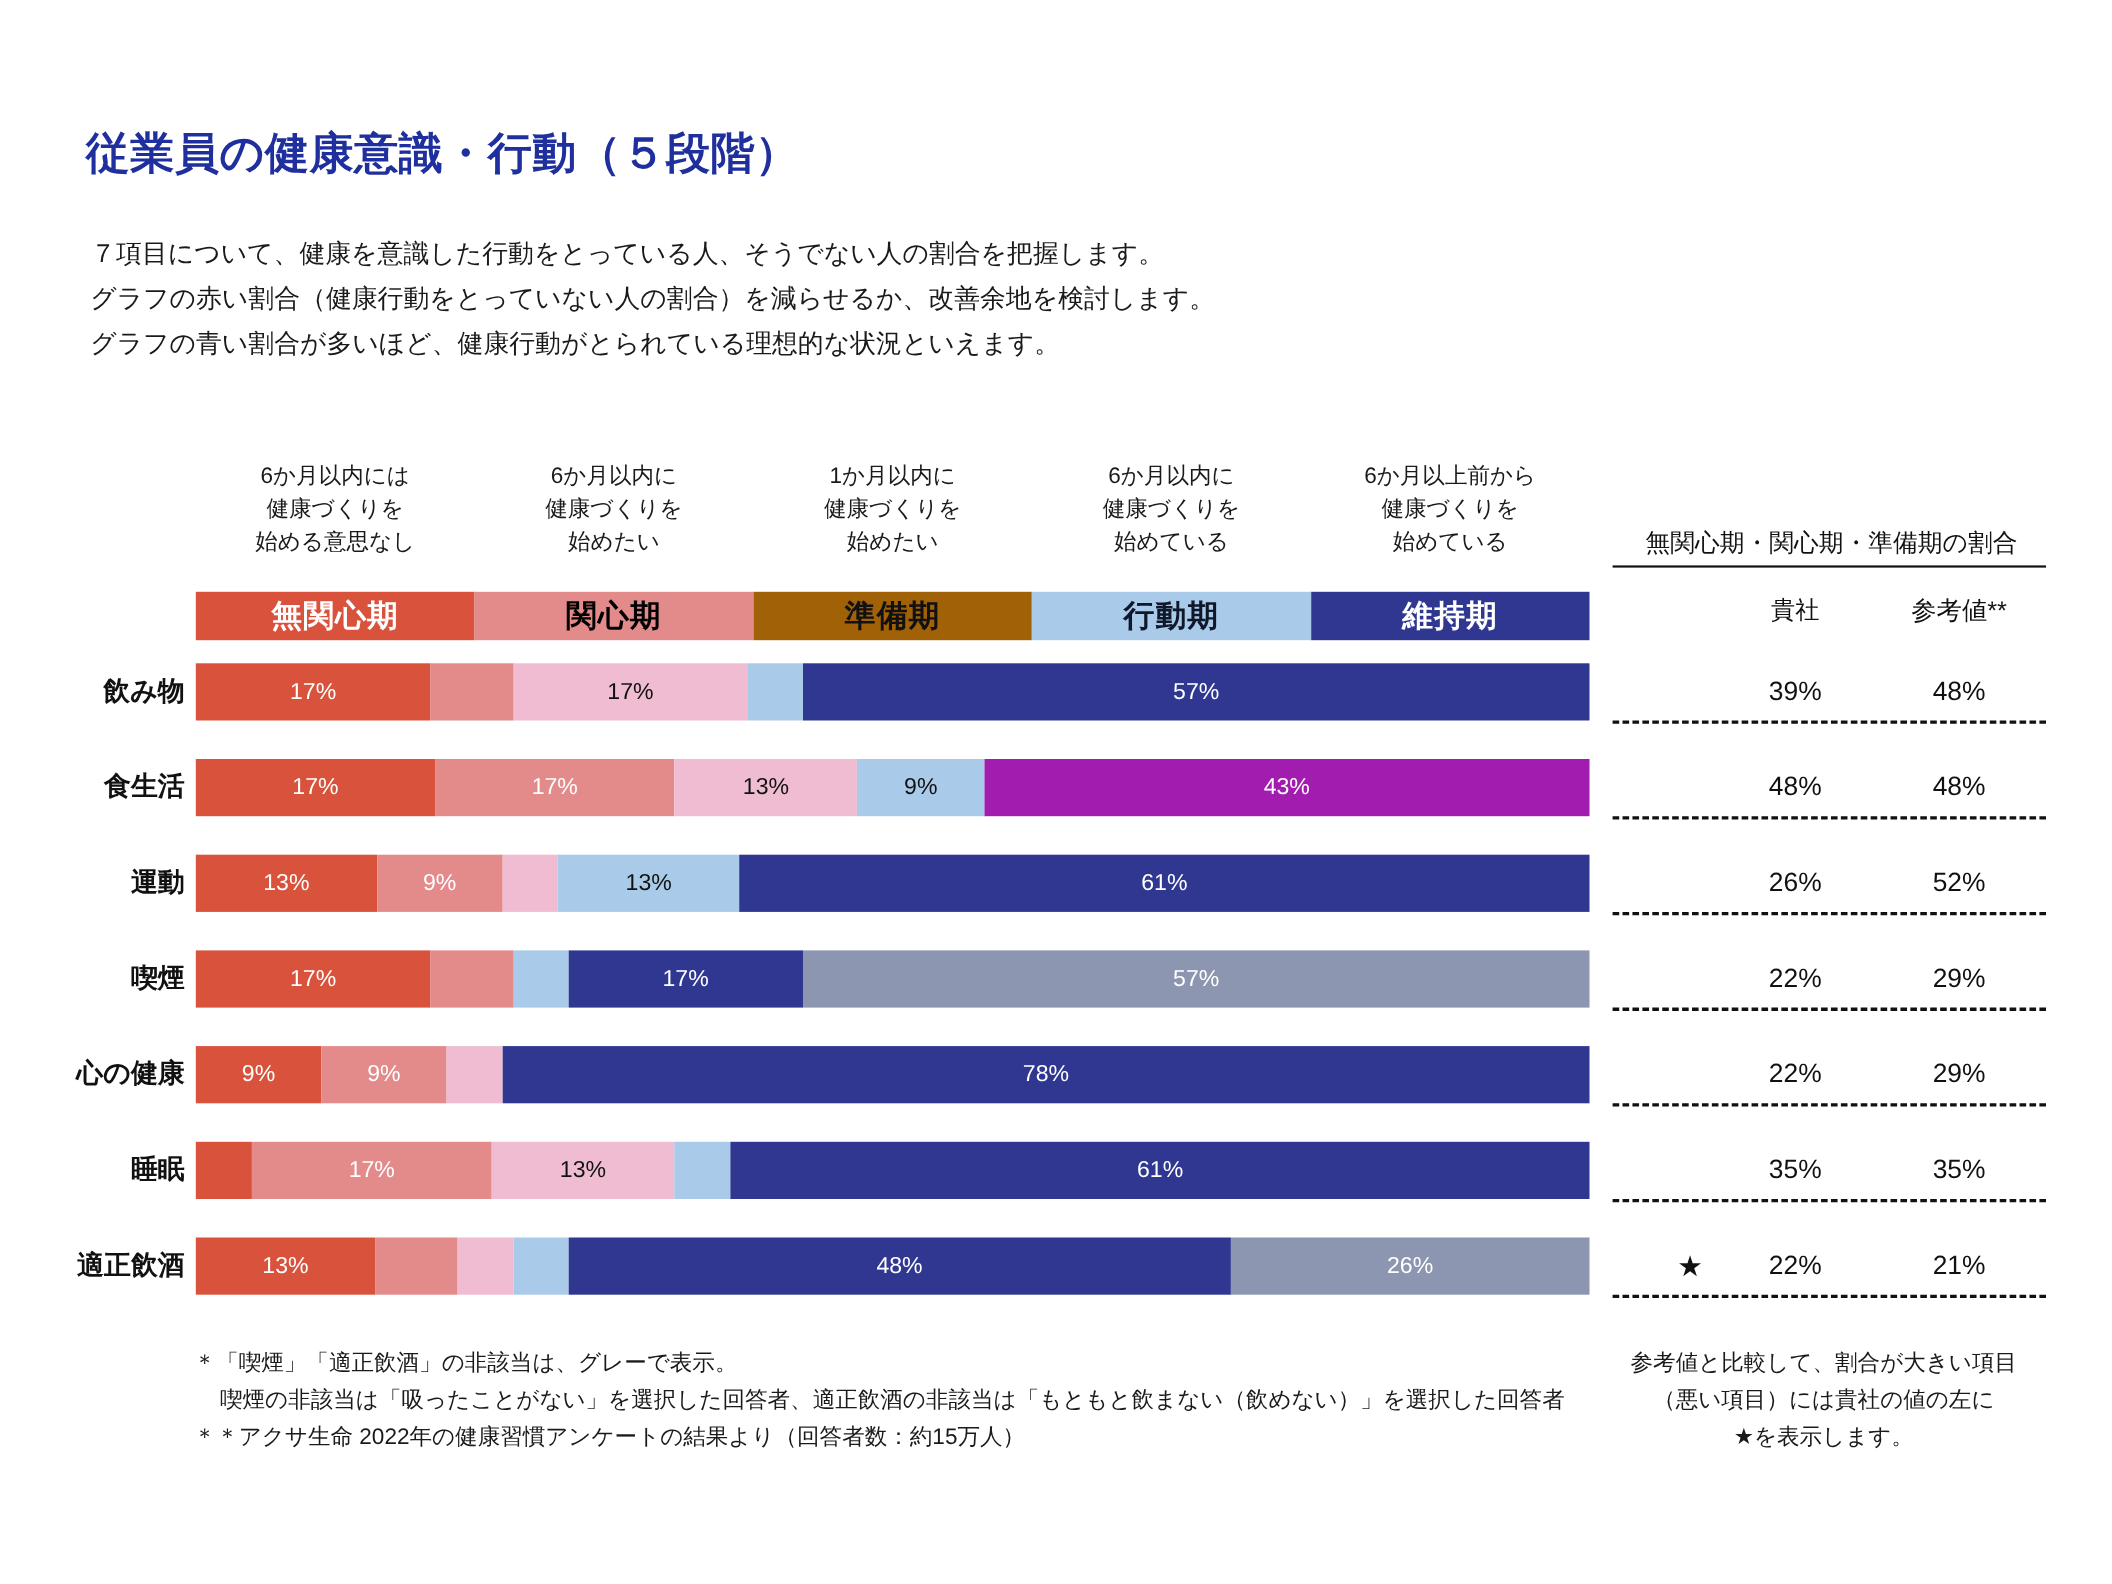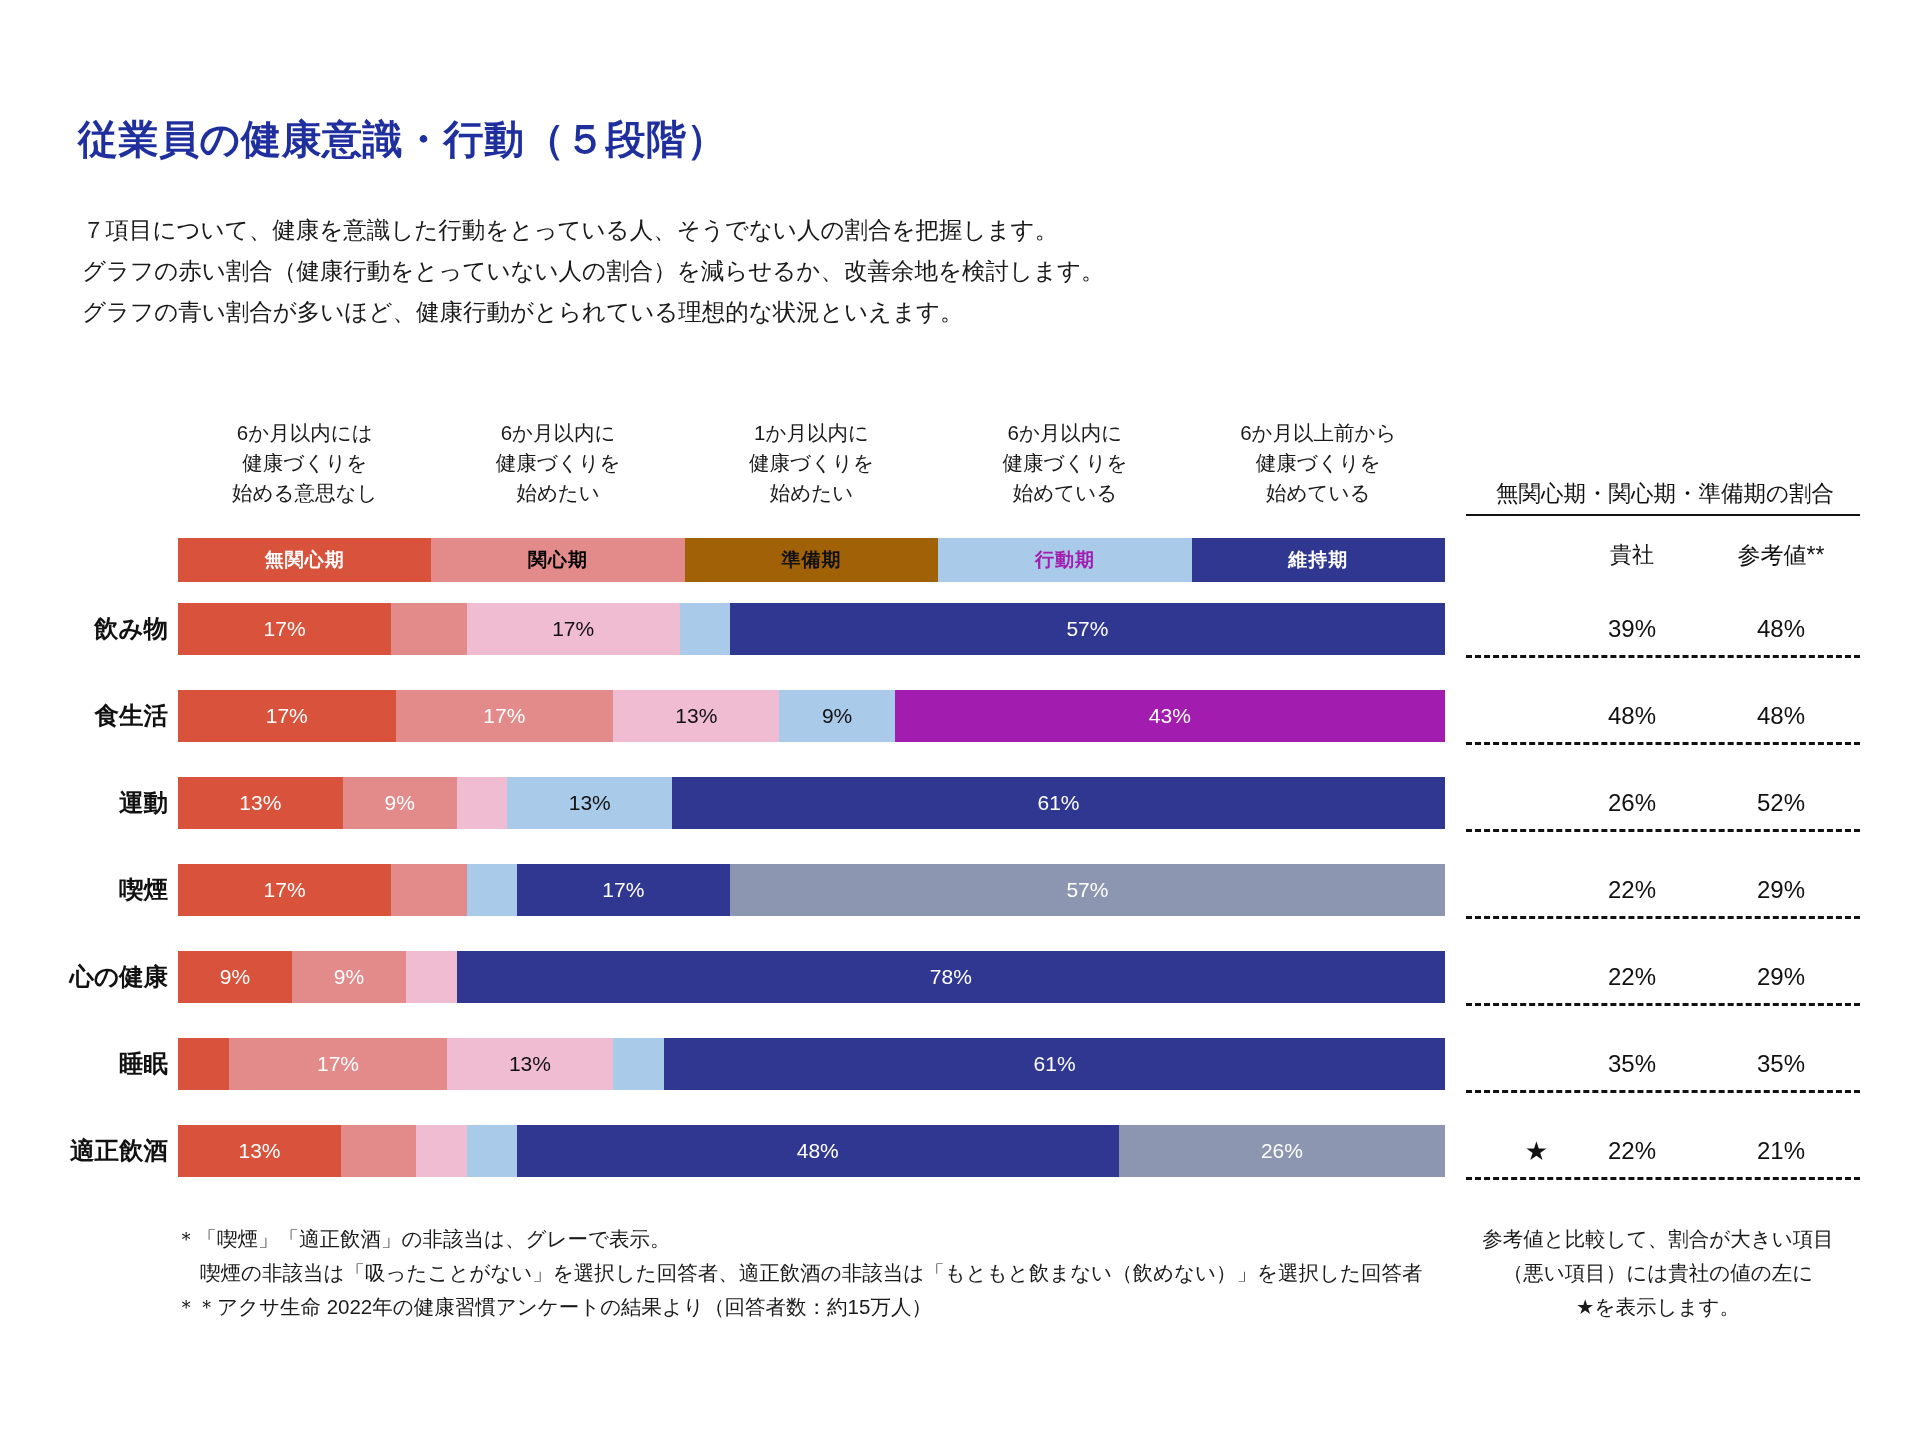--- a/index.html
+++ b/index.html
@@ -60,21 +60,21 @@
     top: 538px;
     width: 1267px;
     height: 44px;
     display: flex;
   }
   .legend-cell {
     flex: 1 1 0;
     display: flex;
     align-items: center;
     justify-content: center;
-    font-size: 19px;
+    font-size: 28px;
     font-weight: bold;
     letter-spacing: 1px;
     text-align: right;
   }
 
   
   .row {
     position: absolute;
     left: 0;
     width: 1920px;
@@ -223,21 +223,21 @@
 <div id="legend-bar">
     <div class="legend-cell" style="background: rgb(217, 82, 60); color: rgb(255, 255, 255);">
       <span>無関心期</span>
     </div>
     <div class="legend-cell" style="background: rgb(227, 138, 138); color: #000000;">
       <span>関心期</span>
     </div>
     <div class="legend-cell" style="background: #a16207; color: rgb(17, 17, 17); font-family: Liberation Serif, serif;">
       <span>準備期</span>
     </div>
-    <div class="legend-cell" style="background: rgb(169, 202, 232); color: #a21caf;">
+    <div class="legend-cell" style="background: rgb(169, 202, 232); color: #0f172a;">
       <span>行動期</span>
     </div>
     <div class="legend-cell" style="background: rgb(47, 55, 145); color: rgb(255, 255, 255);">
       <span>維持期</span>
     </div>
   </div>
 
 <div id="rows-container">
     <div class="row" style="top: 603px;">
       <div class="row-label">飲み物</div>

